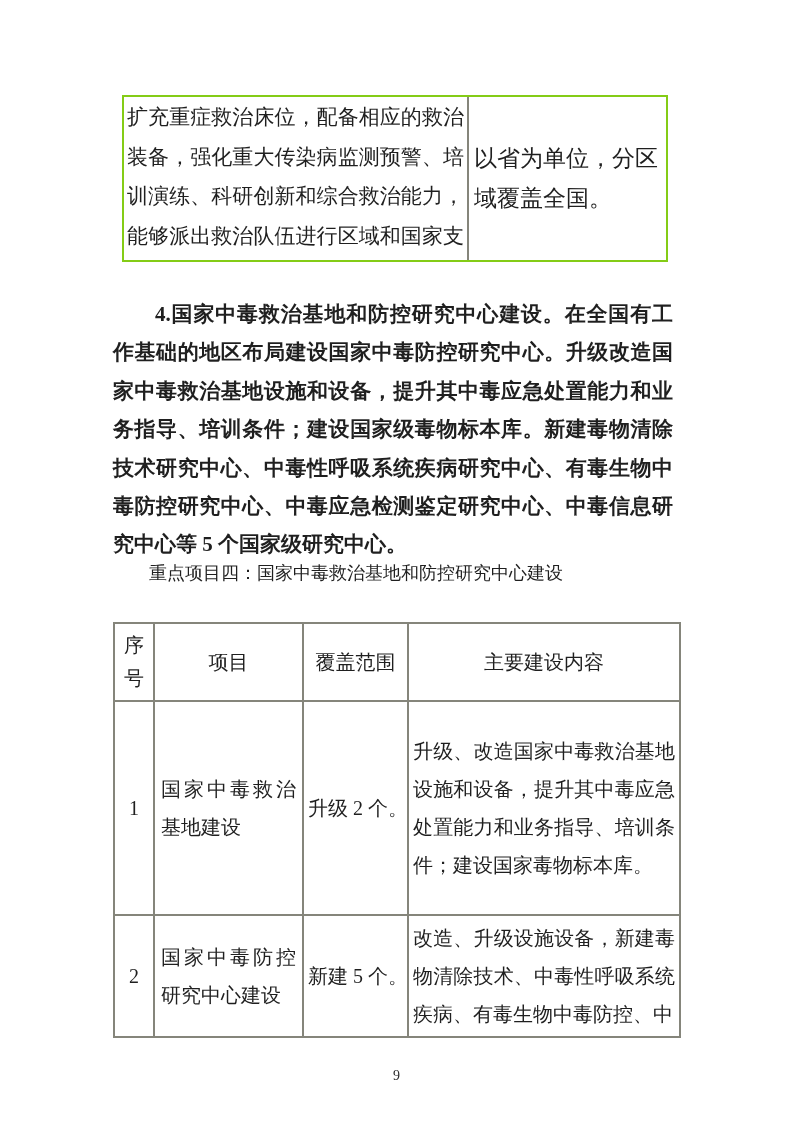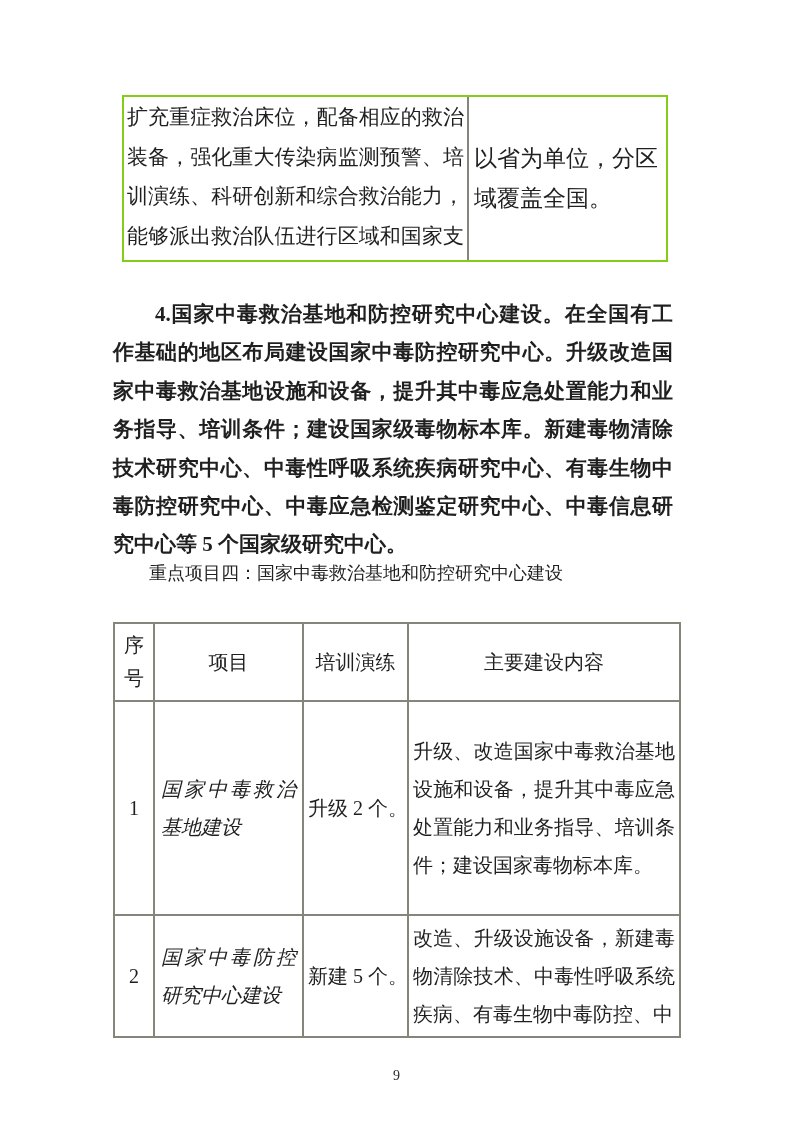--- a/index.html
+++ b/index.html
@@ -52,21 +52,21 @@
     border:2px solid #85857b;
     font-size:20px; font-weight:normal; color:#1f1f1f;
     overflow:hidden;
   }
   .t2 th { height:78px; text-align:center; vertical-align:middle; line-height:33px; }
   .t2 .row1 td { height:214px; }
   .t2 .row2 td { height:122px; }
   td.cell-no { text-align:center; vertical-align:middle; }
   td.cell-project {
     padding:0 6px; text-align:justify; text-justify:inter-character;
-    line-height:38px; vertical-align:middle;font-style:italic;
+    line-height:38px; vertical-align:middle;
   }
   td.cell-coverage {
     padding:0 2px 0 4px; vertical-align:middle;
     line-height:38px; white-space:nowrap;
   }
   td.cell-content {
     padding:2px 4px; text-align:justify; text-justify:inter-character;
     line-height:38px; vertical-align:middle;
   }
 
@@ -96,21 +96,21 @@
     <colgroup>
       <col style="width:40px">
       <col style="width:149px">
       <col style="width:105px">
       <col style="width:272px">
     </colgroup>
     <tbody>
         <tr>
       <th>序号</th>
       <th>项目</th>
-      <th>培训演练</th>
+      <th>覆盖范围</th>
       <th>主要建设内容</th>
     </tr>
     <tr class="row1">
       <td class="cell-no">1</td>
       <td class="cell-project">国家中毒救治基地建设</td>
       <td class="cell-coverage">升级 2 个。</td>
       <td class="cell-content">升级、改造国家中毒救治基地设施和设备，提升其中毒应急处置能力和业务指导、培训条件；建设国家毒物标本库。</td>
     </tr>
     <tr class="row2">
       <td class="cell-no">2</td>

